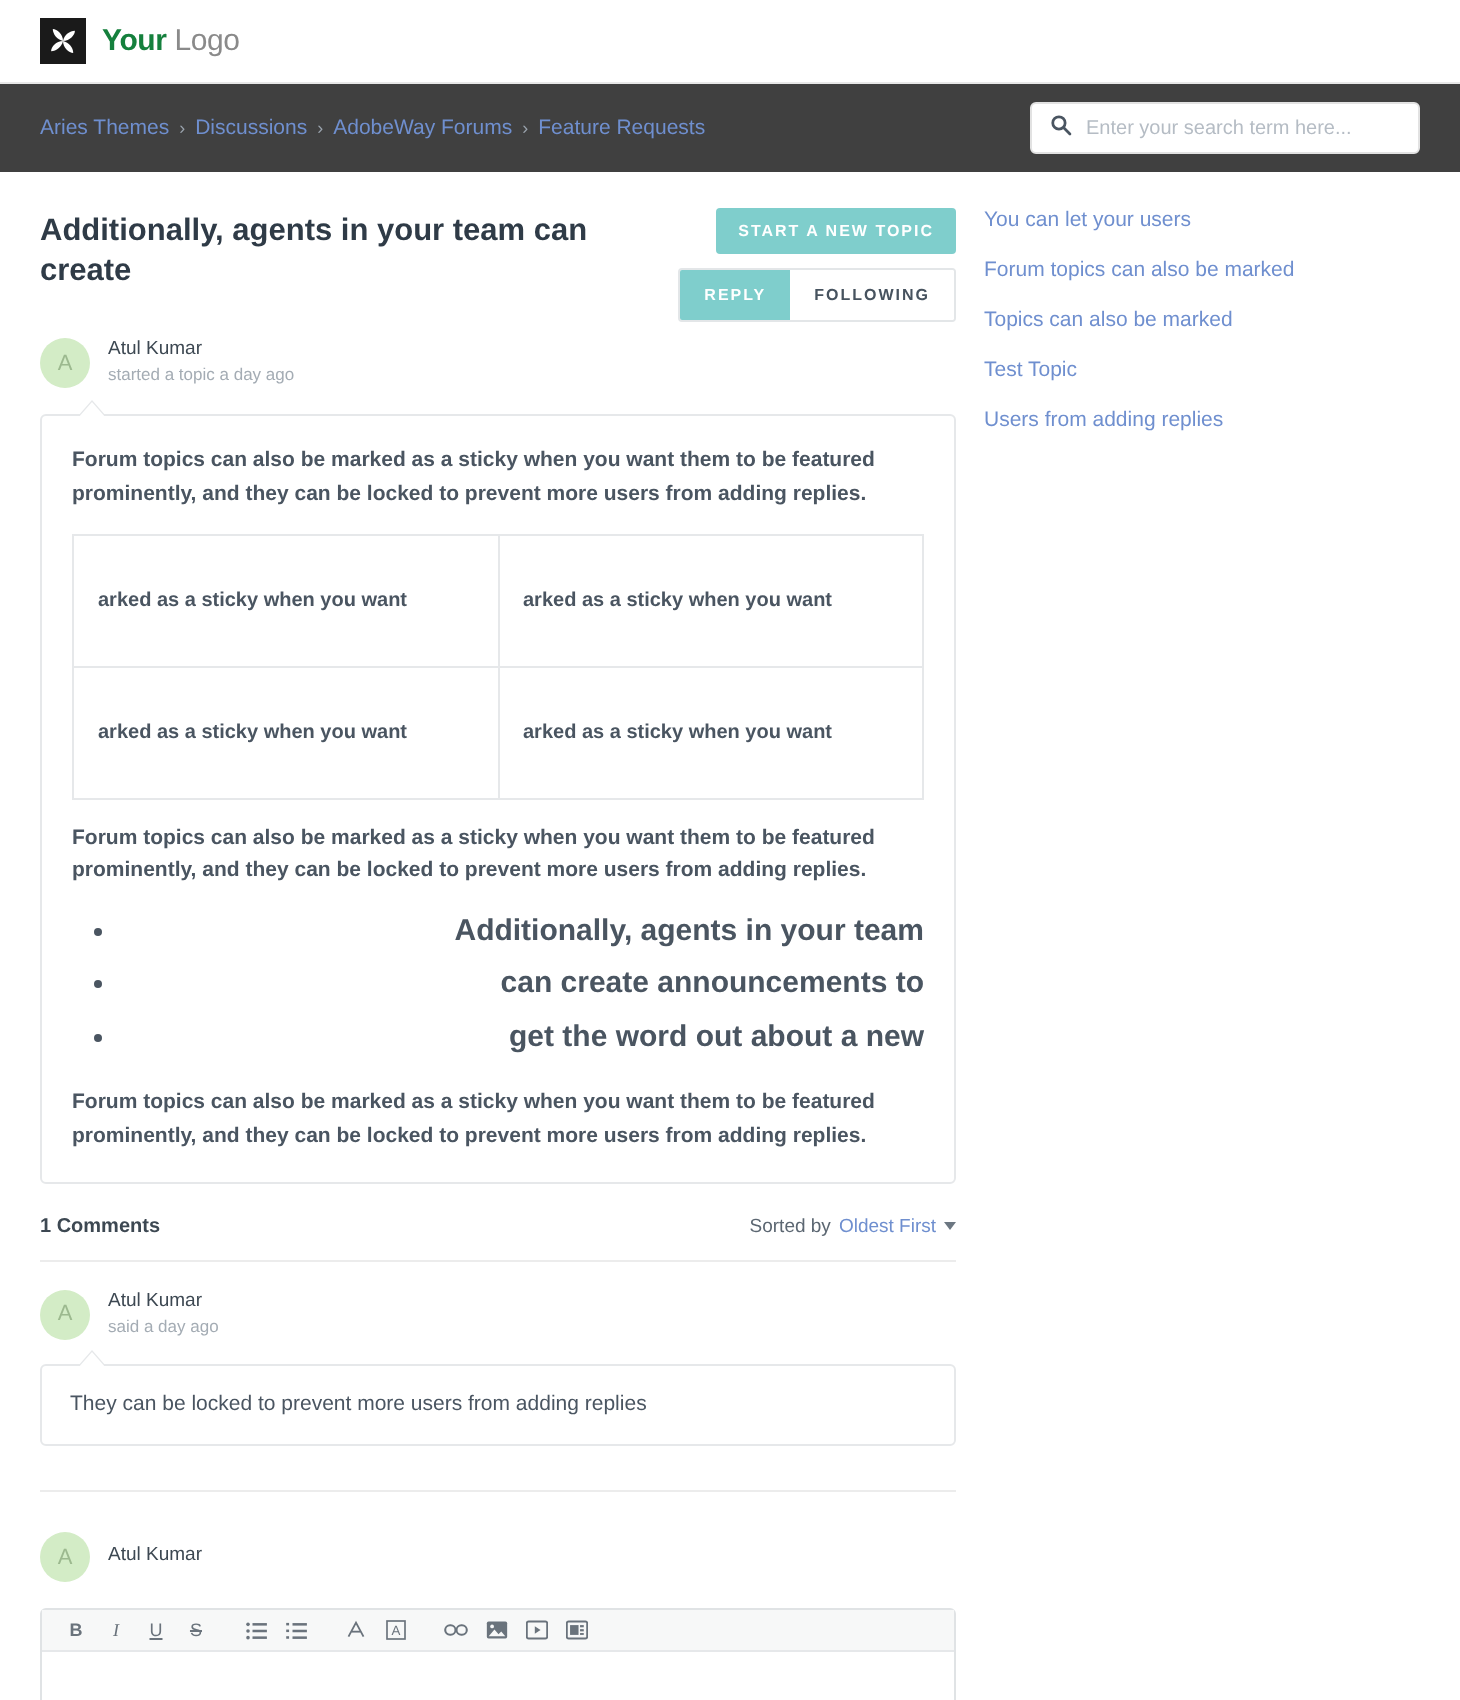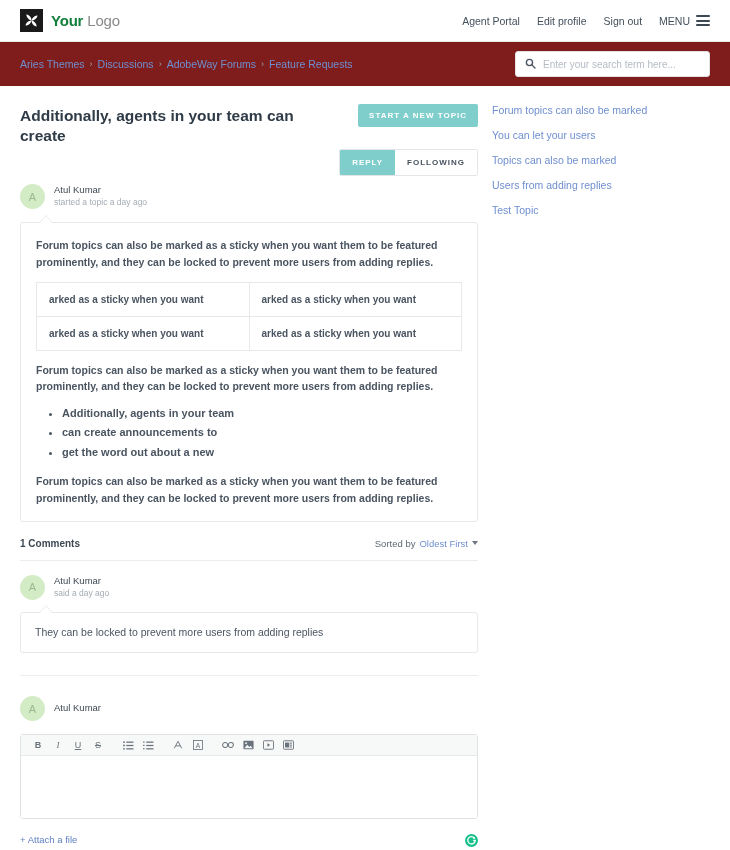--- a/index.html
+++ b/index.html
@@ -37,21 +37,21 @@
   .topnav { margin-left: auto; display: flex; align-items: center; gap: 17px; }
   .topnav a {
     font-size: 10.5px; color: #44505c; text-decoration: none; white-space: nowrap;
   }
   .menu-item { display: flex; align-items: center; gap: 6px; font-size: 10.5px; color: #44505c; }
   .burger { display: inline-flex; flex-direction: column; gap: 2.5px; }
   .burger i { display: block; width: 14px; height: 2px; background: #3d4852; border-radius: 1px; }
 
   
   .crumbband {
-    background: #7f1d1d;
+    background: #404040;
     height: 44px;
     display: flex; align-items: center;
     padding: 0 20px;
     flex: none;
   }
   .crumbs { font-size: 10.5px; display: flex; align-items: center; gap: 5px; flex-wrap: nowrap; }
   .crumbs a { color: #6f8fcf; text-decoration: none; }
   .crumbs .sep { color: #9aa3ad; font-size: 9px; }
   .searchbox {
     margin-left: auto;
@@ -68,21 +68,21 @@
   
   .body-wrap { display: flex; padding: 18px 20px 0 20px; gap: 14px; flex: 1 1 auto; }
   .col-main { width: 458px; flex: none; }
   .col-side { width: 228px; flex: none; }
 
   .title-row { display: flex; align-items: flex-start; }
   h1.topic-title {
     font-size: 15.5px; font-weight: bold; color: #2f3b47; line-height: 1.3;
     max-width: 320px; padding-top: 2px;
   }
-  .title-actions { margin-left: auto; display: flex; flex-direction: column; align-items: flex-end; gap: 22px; }
+  .title-actions { margin-left: auto; display: flex; flex-direction: column; align-items: flex-end; gap: 7px; }
   .btn-teal {
     background: #7fcecc; color: #fff; border: 0; border-radius: 2px;
     font-size: 8px; font-weight: bold; letter-spacing: 1px;
     padding: 7px 11px; font-family: "Liberation Sans", sans-serif; cursor: pointer;
   }
   .seg { display: flex; border-radius: 2px; overflow: hidden; border: 1px solid #e3e6e8; }
   .seg .s1 {
     background: #7fcecc; color: #fff; font-size: 8px; font-weight: bold; letter-spacing: 1px;
     padding: 8px 12px; border: 0; cursor: pointer; font-family: "Liberation Sans", sans-serif;
   }
@@ -110,26 +110,26 @@
   }
   .bubble:before, .bubble:after {
     content: ""; position: absolute; left: 18px; width: 0; height: 0;
     border-left: 7px solid transparent; border-right: 7px solid transparent;
   }
   .bubble:before { top: -8px; border-bottom: 8px solid #e6e8ea; }
   .bubble:after  { top: -7px; border-bottom: 8px solid #fff; }
   .bubble p { font-size: 10.5px; line-height: 1.6; color: #4a5561; }
   .bubble p + p, .bubble ul + p { margin-top: 11px; }
   .bubble ul { margin: 9px 0 0 26px; }
-  .bubble li { font-size: 11px; line-height: 1.75; color: #4a5561; }
+  .bubble li { font-size: 15px; line-height: 1.75; color: #4a5561; text-align: right; }
 
   table.inline-table { width: 100%; border-collapse: collapse; margin: 11px 0 11px 0; }
   table.inline-table td {
     border: 1px solid #e6e8ea; font-size: 10px; color: #4a5561;
-    padding: 11px 12px;
+    padding: 27px 12px;
     width: 50%;
   }
 
   
   .comments-head { display: flex; align-items: center; margin-top: 16px; }
   .comments-count { font-size: 10px; font-weight: bold; color: #3d4852; }
   .sorted { margin-left: auto; font-size: 9.5px; color: #5c6772; display: flex; align-items: center; gap: 4px; }
   .sorted a { color: #6f8fcf; text-decoration: none; text-align: center; }
   .caret { width: 0; height: 0; border-left: 3.5px solid transparent; border-right: 3.5px solid transparent; border-top: 4px solid #6c7782; display: inline-block; }
   .divider { height: 1px; background: #ececec; margin-top: 11px; }
@@ -194,33 +194,20 @@
           <g fill="#ffffff">
             <path d="M10 10 C10 6,6.5 3,4 3 C4 6,6.5 9.3,10 10 Z"></path>
             <path d="M10 10 C14 10,17 6.5,17 4 C14 4,10.7 6.5,10 10 Z"></path>
             <path d="M10 10 C10 14,13.5 17,16 17 C16 14,13.5 10.7,10 10 Z"></path>
             <path d="M10 10 C6 10,3 13.5,3 16 C6 16,9.3 13.5,10 10 Z"></path>
           </g>
         </svg>
       </span>
       <span class="logo-text">
         <span class="b">Your</span><span>&nbsp;</span><span class="n">Logo</span>
-      </span>
-    </div>
-    <div class="topnav">
-      <a href="#">Agent Portal</a>
-      <a href="#">Edit profile</a>
-      <a href="#">Sign out</a>
-      <span class="menu-item">
-        <span>MENU</span>
-        <span class="burger">
-            <i></i>
-            <i></i>
-            <i></i>
-          </span>
       </span>
     </div>
   </div>
 
   <div class="crumbband">
     <div class="crumbs">
       <a href="#">Aries Themes</a>
       <span class="sep">›</span>
       <a href="#">Discussions</a>
       <span class="sep">›</span>
@@ -408,21 +395,21 @@
         </div>
 
         <div class="actions">
           <button class="btn-post">POST COMMENT</button>
           <button class="btn-cancel">CANCEL</button>
         </div>
       </div>
     </div>
 
     <div class="col-side">
+      <a href="#" class="side-link">You can let your users</a>
       <a href="#" class="side-link">Forum topics can also be marked</a>
-      <a href="#" class="side-link">You can let your users</a>
       <a href="#" class="side-link">Topics can also be marked</a>
+      <a href="#" class="side-link">Test Topic</a>
       <a href="#" class="side-link">Users from adding replies</a>
-      <a href="#" class="side-link">Test Topic</a>
     </div>
   </div>
 
 </div>
 
 </body></html>

